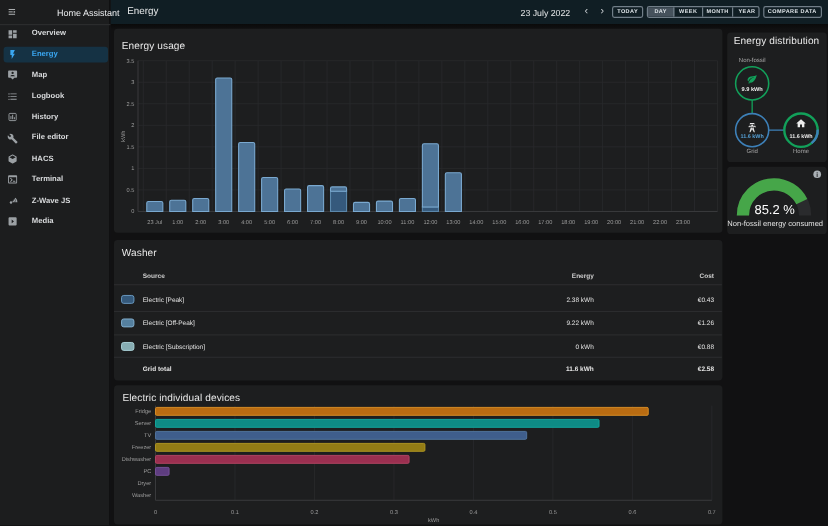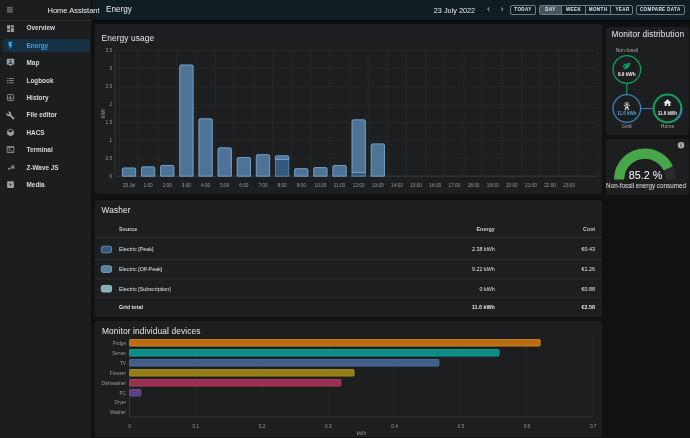--- a/index.html
+++ b/index.html
@@ -173,21 +173,21 @@
     <rect x="180.42" y="135.33" width="13.4" height="16.87" fill="#35597c" stroke="#5c89ad" stroke-width="0.9"></rect>
     <path d="M180.42,135.33 V133.05 Q180.42,131.75 181.72,131.75 H192.52 Q193.82,131.75 193.82,133.05 V135.33 Z" fill="#4d7396" stroke="#7aa9d0" stroke-width="0.9"></path>
     <path d="M199.56,152.20 V145.96 Q199.56,144.66 200.86,144.66 H211.66 Q212.96,144.66 212.96,145.96 V152.20 Z" fill="#4d7396" stroke="#7aa9d0" stroke-width="0.9"></path>
     <path d="M218.70,152.20 V144.89 Q218.70,143.59 220.00,143.59 H230.80 Q232.10,143.59 232.10,144.89 V152.20 Z" fill="#4d7396" stroke="#7aa9d0" stroke-width="0.9"></path>
     <path d="M237.84,152.20 V142.73 Q237.84,141.43 239.14,141.43 H249.94 Q251.24,141.43 251.24,142.73 V152.20 Z" fill="#4d7396" stroke="#7aa9d0" stroke-width="0.9"></path>
     <rect x="256.98" y="148.43" width="13.4" height="3.77" fill="#35597c" stroke="#5c89ad" stroke-width="0.9"></rect>
     <path d="M256.98,148.43 V97.16 Q256.98,95.86 258.28,95.86 H269.08 Q270.38,95.86 270.38,97.16 V148.43 Z" fill="#4d7396" stroke="#7aa9d0" stroke-width="0.9"></path>
     <path d="M276.12,152.20 V121.20 Q276.12,119.90 277.42,119.90 H288.22 Q289.52,119.90 289.52,121.20 V152.20 Z" fill="#4d7396" stroke="#7aa9d0" stroke-width="0.9"></path>
   </svg>
 <div class="card" style="left:606px;top:26.5px;width:82.5px;height:108px;"></div>
-<div class="ctitle" style="left:611.5px;top:29.4px;white-space:nowrap;">Monitor distribution</div>
+<div class="ctitle" style="left:611.5px;top:29.4px;white-space:nowrap;">Energy distribution</div>
 <svg class="abs" style="left:606px;top:26.5px;" width="82.5" height="108" viewBox="0 0 82.5 108">
     <text x="20.8" y="25" font-size="5" fill="#a9a9a9" text-anchor="middle">Non-fossil</text>
     <line x1="20.8" y1="56.3" x2="20.8" y2="67.7" stroke="#12a05a" stroke-width="1.1"></line>
     <line x1="34.6" y1="81.5" x2="47.7" y2="81.5" stroke="#3d80b8" stroke-width="1.1"></line>
     <circle cx="20.8" cy="42.5" r="13.8" fill="none" stroke="#12a05a" stroke-width="1.3"></circle>
     <g transform="translate(16.200000000000003,34.3) scale(0.383)">
       <path d="M17,8C8,10 5.9,16.17 3.82,21.34L5.71,22L6.66,19.7C7.14,19.87 7.64,20 8,20C19,20 22,3 22,3C21,5 14,5.25 9,6.25C4,7.25 2,11.5 2,13.5C2,15.5 3.75,17.25 3.75,17.25C7,8 17,8 17,8Z" fill="#12a05a"></path>
     </g>
     <text x="20.8" y="48.7" font-size="4.7" font-weight="bold" fill="#ededed" text-anchor="middle">9.9 kWh</text>
     <circle cx="20.8" cy="81.5" r="13.8" fill="none" stroke="#3d80b8" stroke-width="1.3"></circle>
@@ -233,21 +233,21 @@
     <text x="500.0" y="71.0" font-size="5.4" fill="#e4e4e4" text-anchor="end">€1.26</text>
     <rect x="6.3" y="85.4" width="10.3" height="6.6" rx="1.8" fill="#87adb3" stroke="#aad2d8" stroke-width="0.8"></rect>
     <text x="24" y="90.6" font-size="5.4" fill="#e4e4e4">Electric [Subscription]</text>
     <text x="399.8" y="90.6" font-size="5.4" fill="#e4e4e4" text-anchor="end">0 kWh</text>
     <text x="500.0" y="90.6" font-size="5.4" fill="#e4e4e4" text-anchor="end">€0.88</text>
     <text x="24" y="109.2" font-size="5.4" font-weight="bold" fill="#e4e4e4">Grid total</text>
     <text x="399.8" y="109.2" font-size="5.4" font-weight="bold" fill="#e4e4e4" text-anchor="end">11.6 kWh</text>
     <text x="500.0" y="109.2" font-size="5.4" font-weight="bold" fill="#e4e4e4" text-anchor="end">€2.58</text>
   </svg>
 <div class="card" style="left:95px;top:320.5px;width:506.5px;height:116px;"></div>
-<div class="ctitle" style="left:102px;top:325.9px;">Monitor individual devices</div>
+<div class="ctitle" style="left:102px;top:325.9px;">Electric individual devices</div>
 <svg class="abs" style="left:95px;top:320.5px;" width="506.5" height="116" viewBox="0 0 506.5 116">
     <line x1="34.60" y1="17.0" x2="34.60" y2="95.9" stroke="#292a2c" stroke-width="0.7"></line>
     <text x="34.60" y="107" font-size="4.7" fill="#9c9c9c" text-anchor="middle">0</text>
     <line x1="100.83" y1="17.0" x2="100.83" y2="95.9" stroke="#292a2c" stroke-width="0.7"></line>
     <text x="100.83" y="107" font-size="4.7" fill="#9c9c9c" text-anchor="middle">0.1</text>
     <line x1="167.06" y1="17.0" x2="167.06" y2="95.9" stroke="#292a2c" stroke-width="0.7"></line>
     <text x="167.06" y="107" font-size="4.7" fill="#9c9c9c" text-anchor="middle">0.2</text>
     <line x1="233.29" y1="17.0" x2="233.29" y2="95.9" stroke="#292a2c" stroke-width="0.7"></line>
     <text x="233.29" y="107" font-size="4.7" fill="#9c9c9c" text-anchor="middle">0.3</text>
     <line x1="299.52" y1="17.0" x2="299.52" y2="95.9" stroke="#292a2c" stroke-width="0.7"></line>

